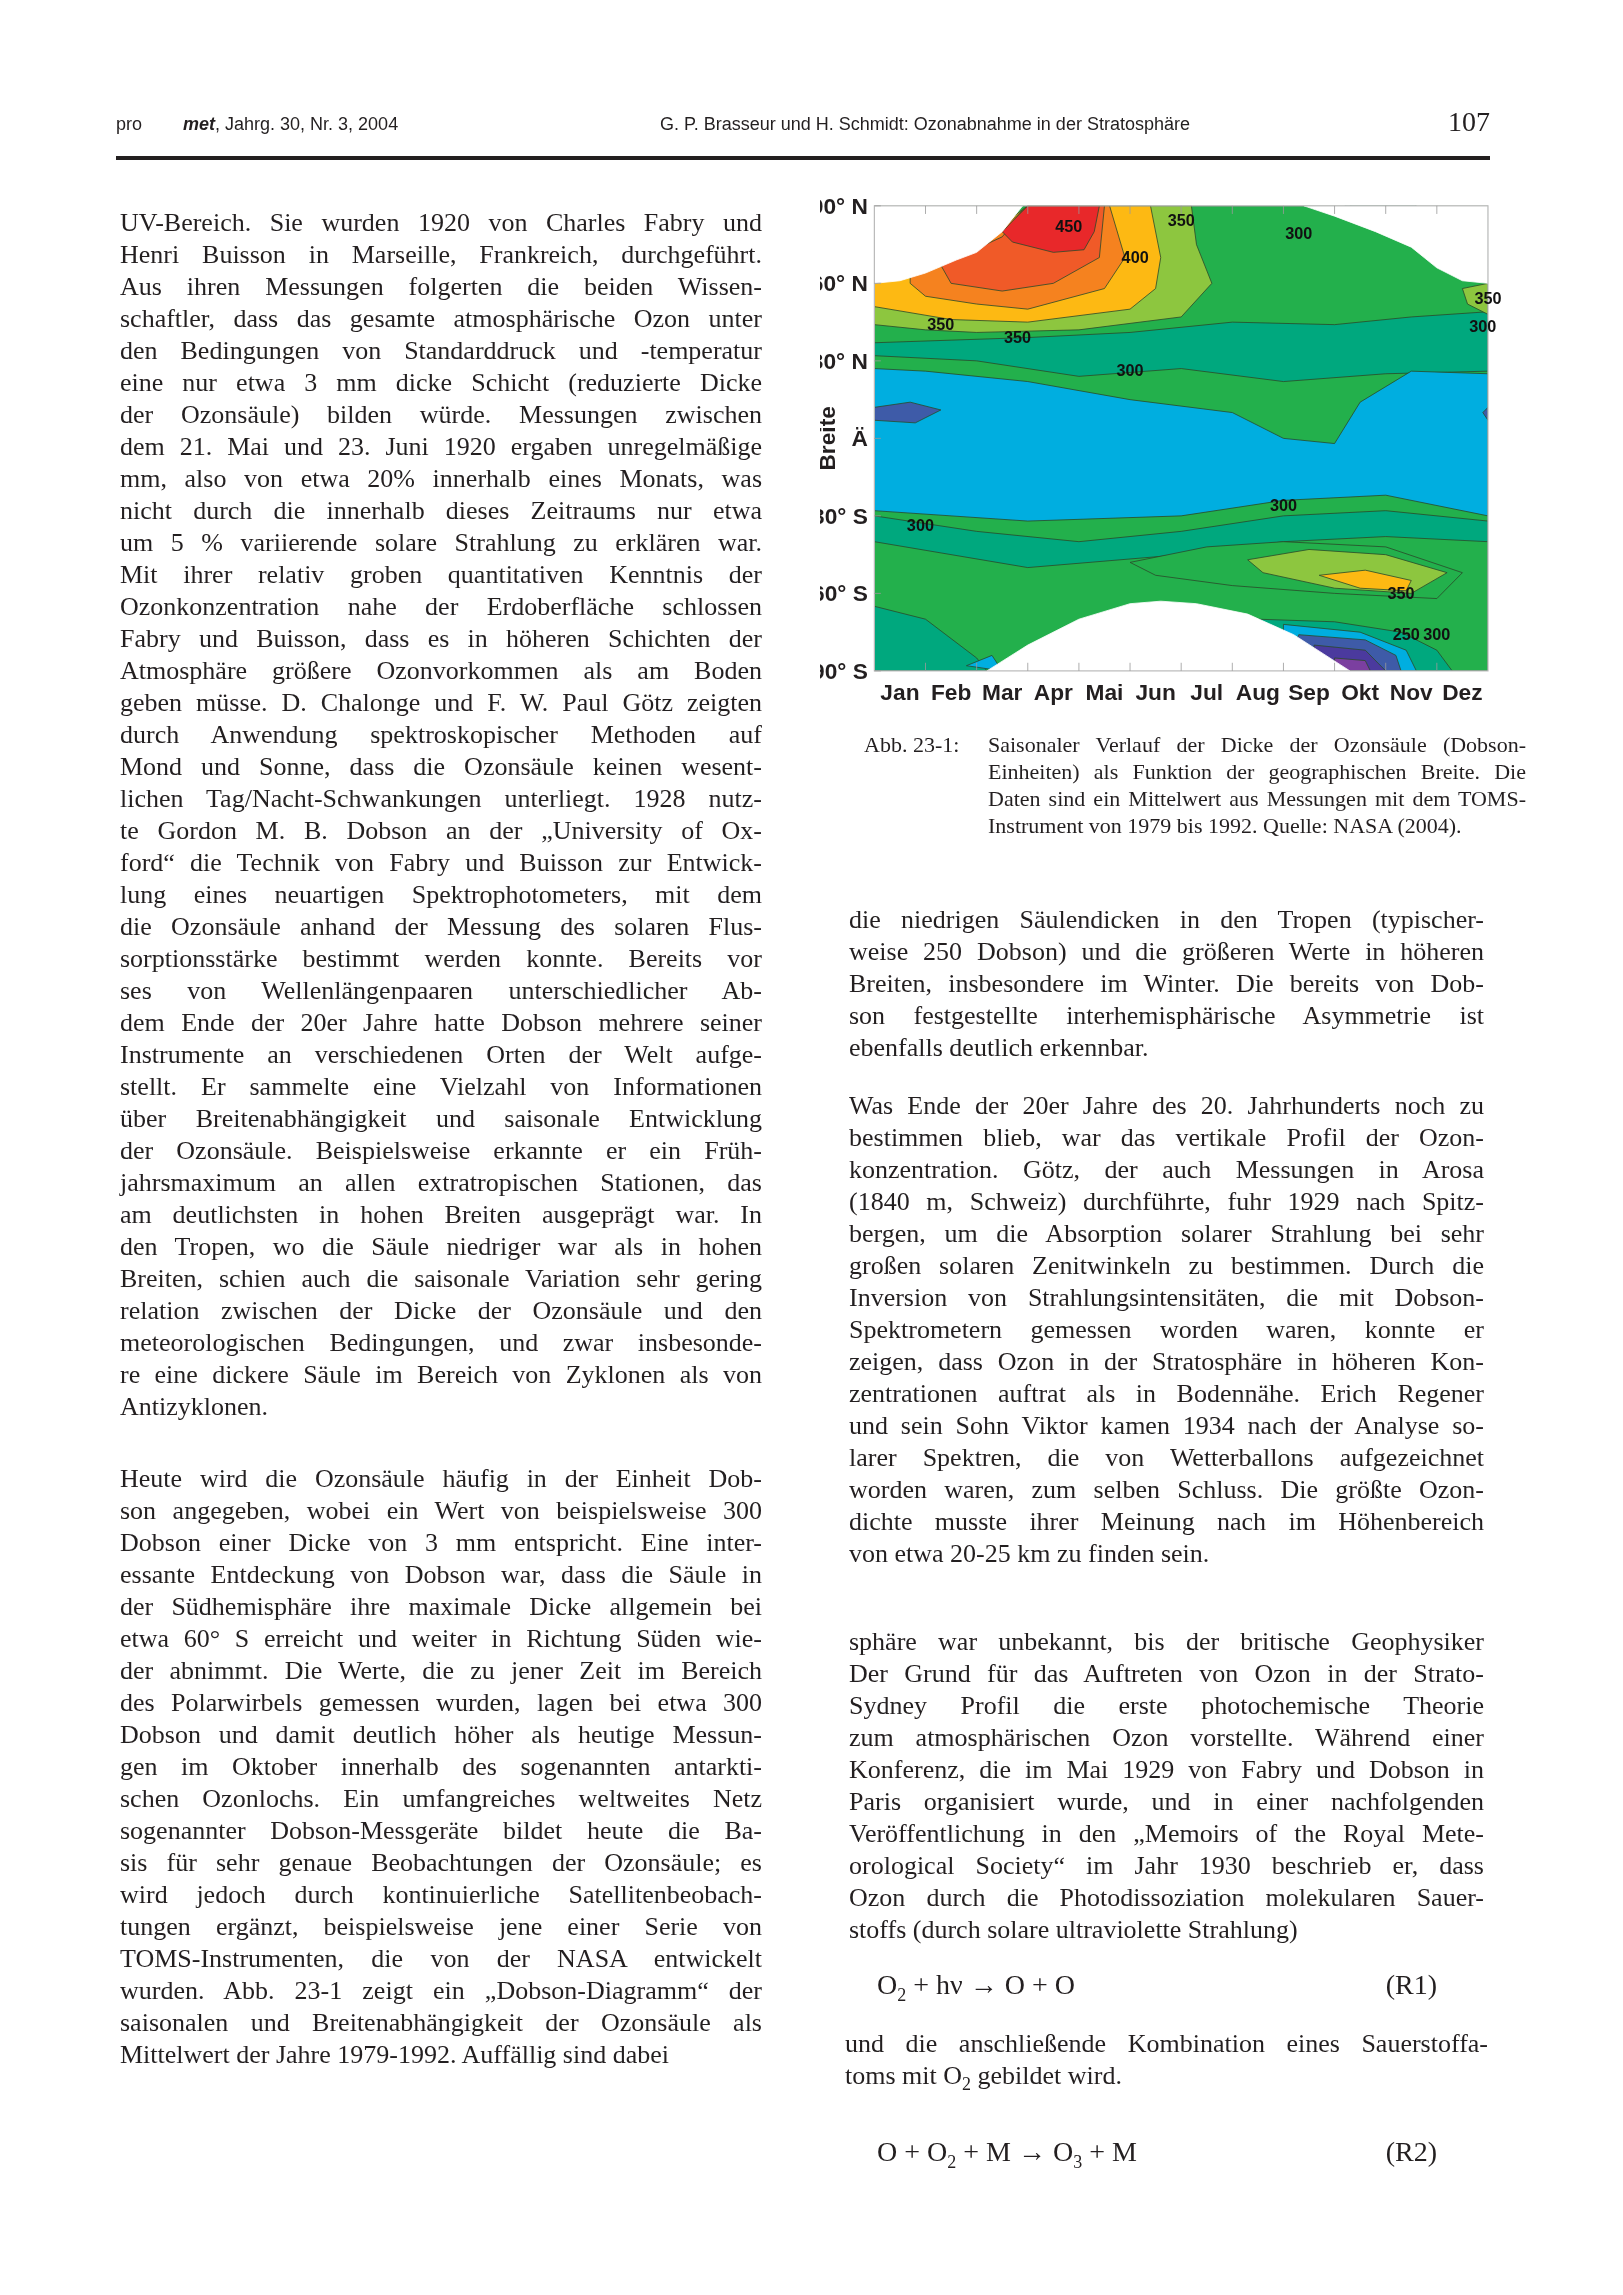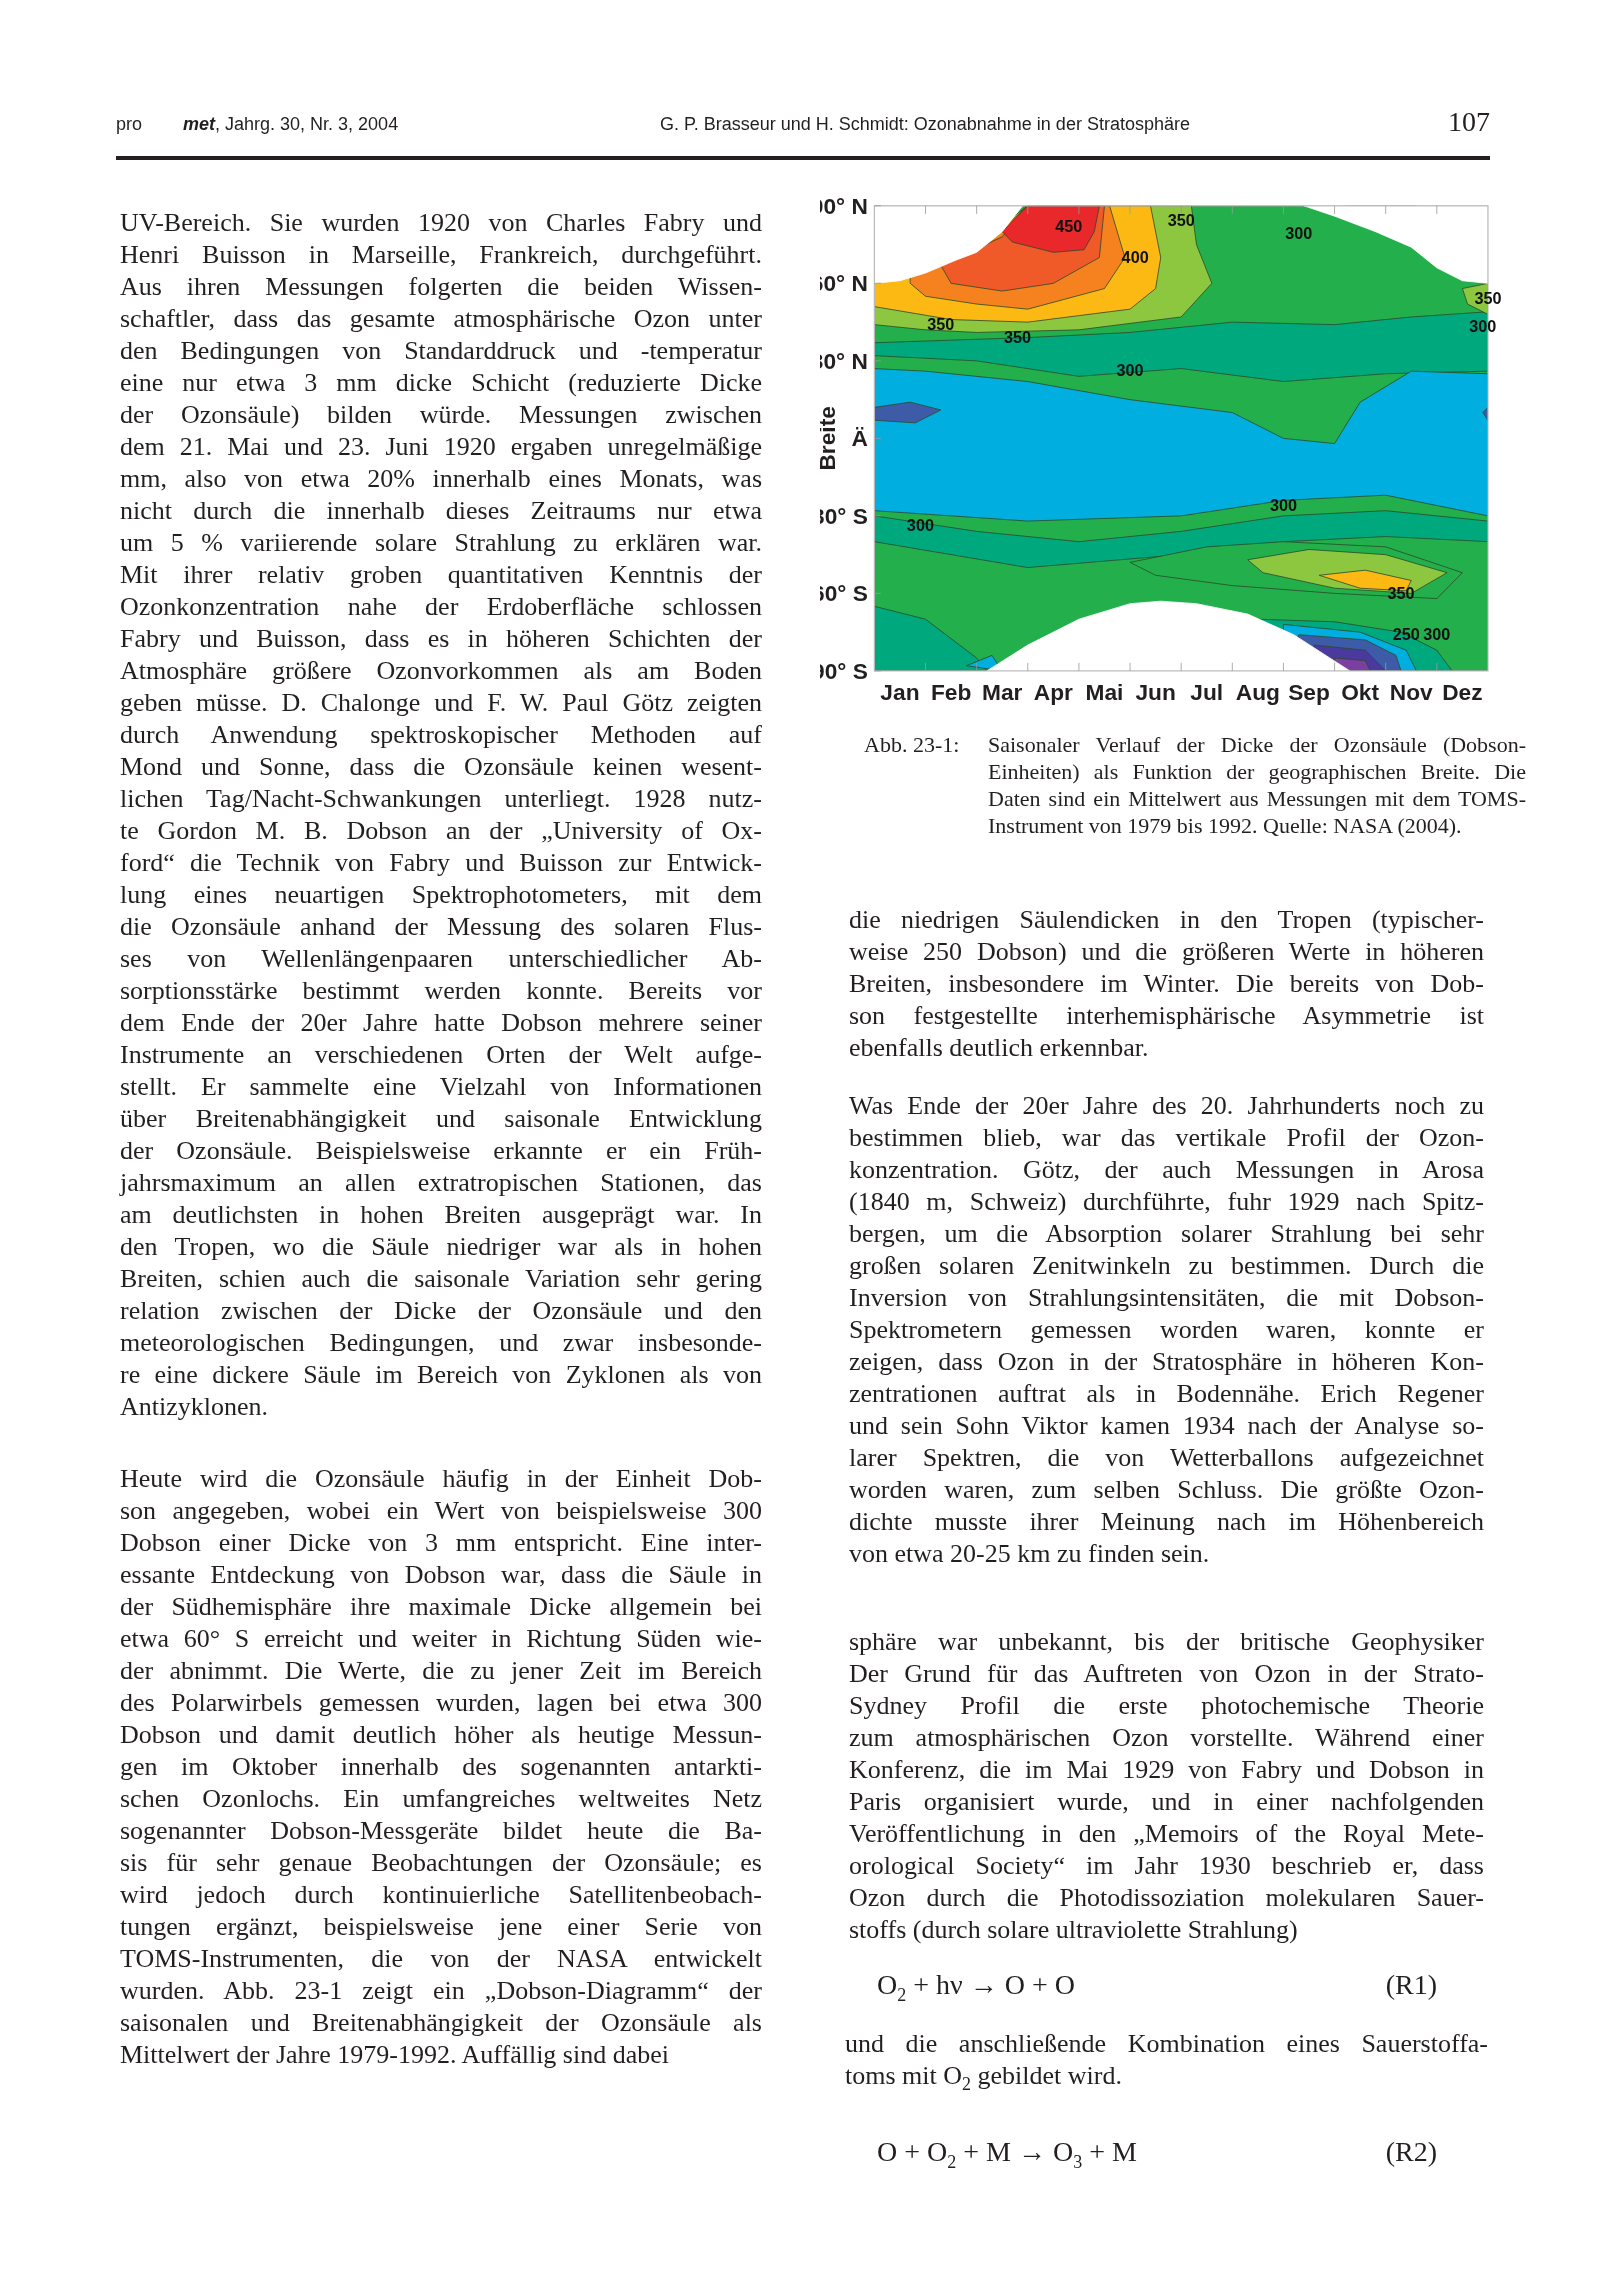--- a/index.html
+++ b/index.html
@@ -66,22 +66,22 @@
       <span class="line">Fabry und Buisson, dass es in höheren Schichten der</span>
       <span class="line">Atmosphäre größere Ozonvorkommen als am Boden</span>
       <span class="line">geben müsse. D. Chalonge und F. W. Paul Götz zeigten</span>
       <span class="line">durch Anwendung spektroskopischer Methoden auf</span>
       <span class="line">Mond und Sonne, dass die Ozonsäule keinen wesent-</span>
       <span class="line">lichen Tag/Nacht-Schwankungen unterliegt. 1928 nutz-</span>
       <span class="line">te Gordon M. B. Dobson an der „University of Ox-</span>
       <span class="line">ford“ die Technik von Fabry und Buisson zur Entwick-</span>
       <span class="line">lung eines neuartigen Spektrophotometers, mit dem</span>
       <span class="line">die Ozonsäule anhand der Messung des solaren Flus-</span>
+      <span class="line">sorptionsstärke bestimmt werden konnte. Bereits vor</span>
       <span class="line">ses von Wellenlängenpaaren unterschiedlicher Ab-</span>
-      <span class="line">sorptionsstärke bestimmt werden konnte. Bereits vor</span>
       <span class="line">dem Ende der 20er Jahre hatte Dobson mehrere seiner</span>
       <span class="line">Instrumente an verschiedenen Orten der Welt aufge-</span>
       <span class="line">stellt. Er sammelte eine Vielzahl von Informationen</span>
       <span class="line">über Breitenabhängigkeit und saisonale Entwicklung</span>
       <span class="line">der Ozonsäule. Beispielsweise erkannte er ein Früh-</span>
       <span class="line">jahrsmaximum an allen extratropischen Stationen, das</span>
       <span class="line">am deutlichsten in hohen Breiten ausgeprägt war. In</span>
       <span class="line">den Tropen, wo die Säule niedriger war als in hohen</span>
       <span class="line">Breiten, schien auch die saisonale Variation sehr gering</span>
       <span class="line">relation zwischen der Dicke der Ozonsäule und den</span>

